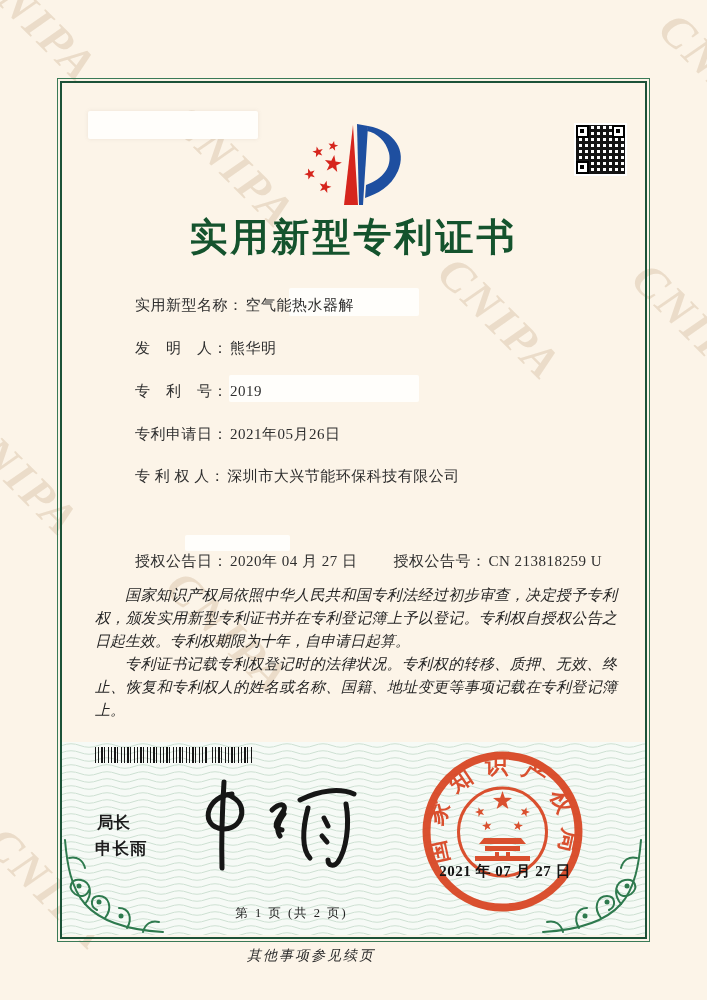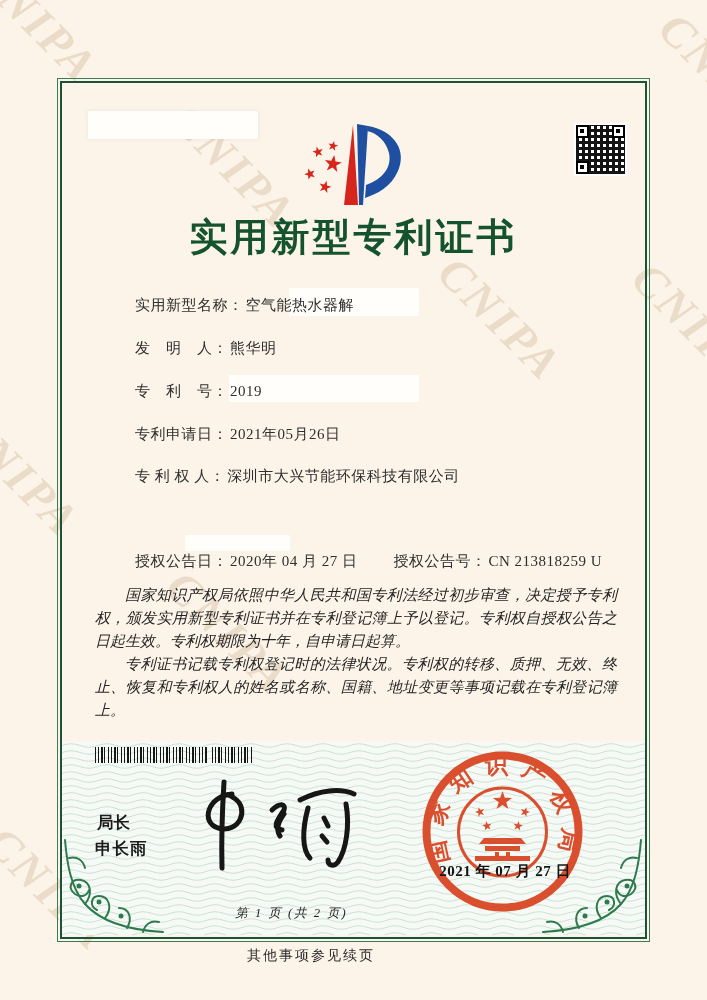--- a/index.html
+++ b/index.html
@@ -47,23 +47,23 @@
   .sig-name{position:absolute;left:95px;top:838px;font-family:"Liberation Sans","DejaVu Sans",sans-serif;
             font-weight:600;font-size:16.5px;color:#1c1c1c;letter-spacing:1px;}
   .signature{position:absolute;left:188px;top:770px;}
   .seal{position:absolute;left:415px;top:744px;}
   .seal-date{position:absolute;left:430px;top:862px;width:150px;text-align:center;
              font-weight:700;font-size:15px;color:#141414;letter-spacing:0.5px;}
   .ornament{position:absolute;}
   .orn-bl{left:59px;top:836px;}
   .orn-br{left:537px;top:836px;transform:scaleX(-1);}
   .page-no{position:absolute;left:0;top:905px;width:583px;text-align:center;
-           font-size:12.5px;color:#222;letter-spacing:2px;font-style:italic;}
+           font-size:12.5px;color:#222;letter-spacing:2px;}
   .cont-note{position:absolute;left:0;top:947px;width:622px;text-align:center;
-             font-size:14px;color:#2b2b2b;letter-spacing:2px;}
+             font-style:italic;font-size:14px;color:#2b2b2b;letter-spacing:2px;}
 </style>
 </head>
 <body>
 
 <div class="page">
 
   <span class="wm" style="left:-40px;top:-6px">CNIPA</span>
   <span class="wm" style="left:158px;top:140px">CNIPA</span>
   <span class="wm" style="left:424px;top:292px">CNIPA</span>
   <span class="wm" style="left:618px;top:298px">CNIPA</span>

